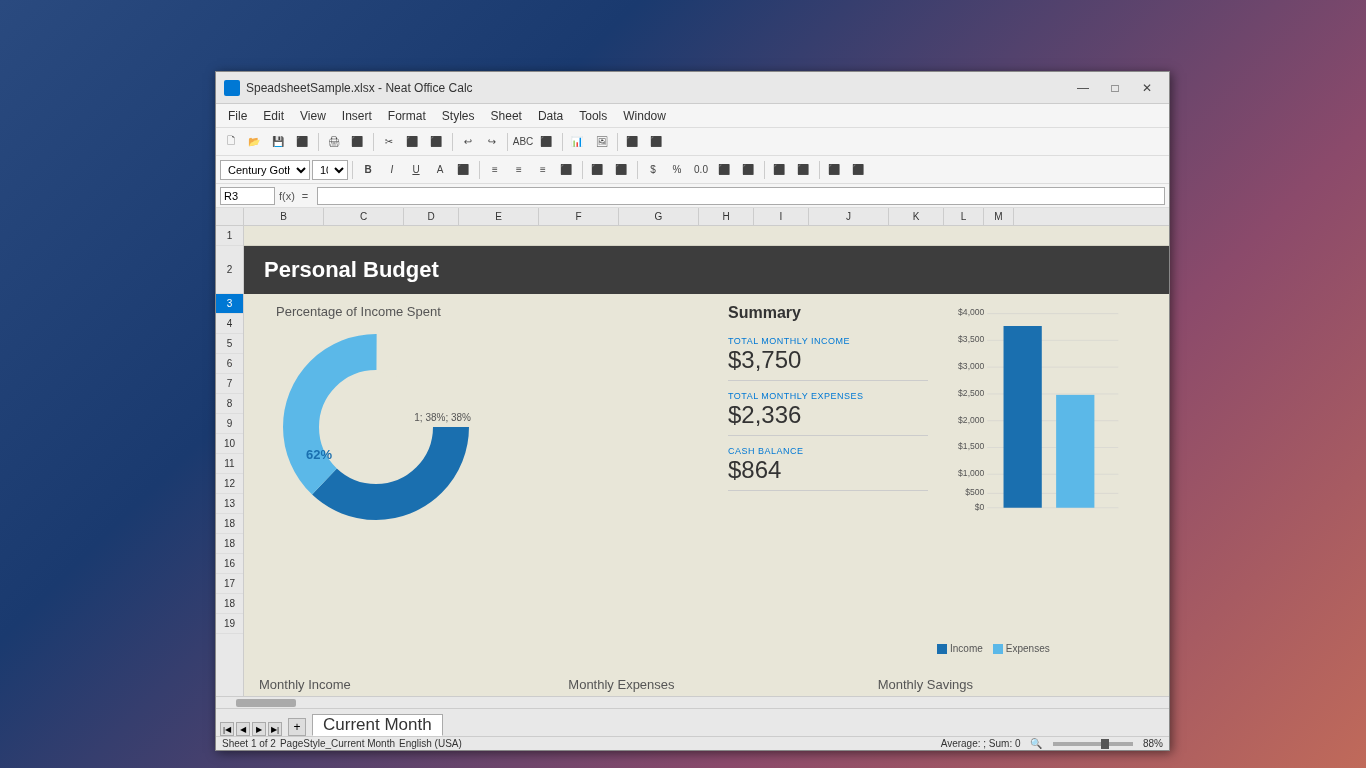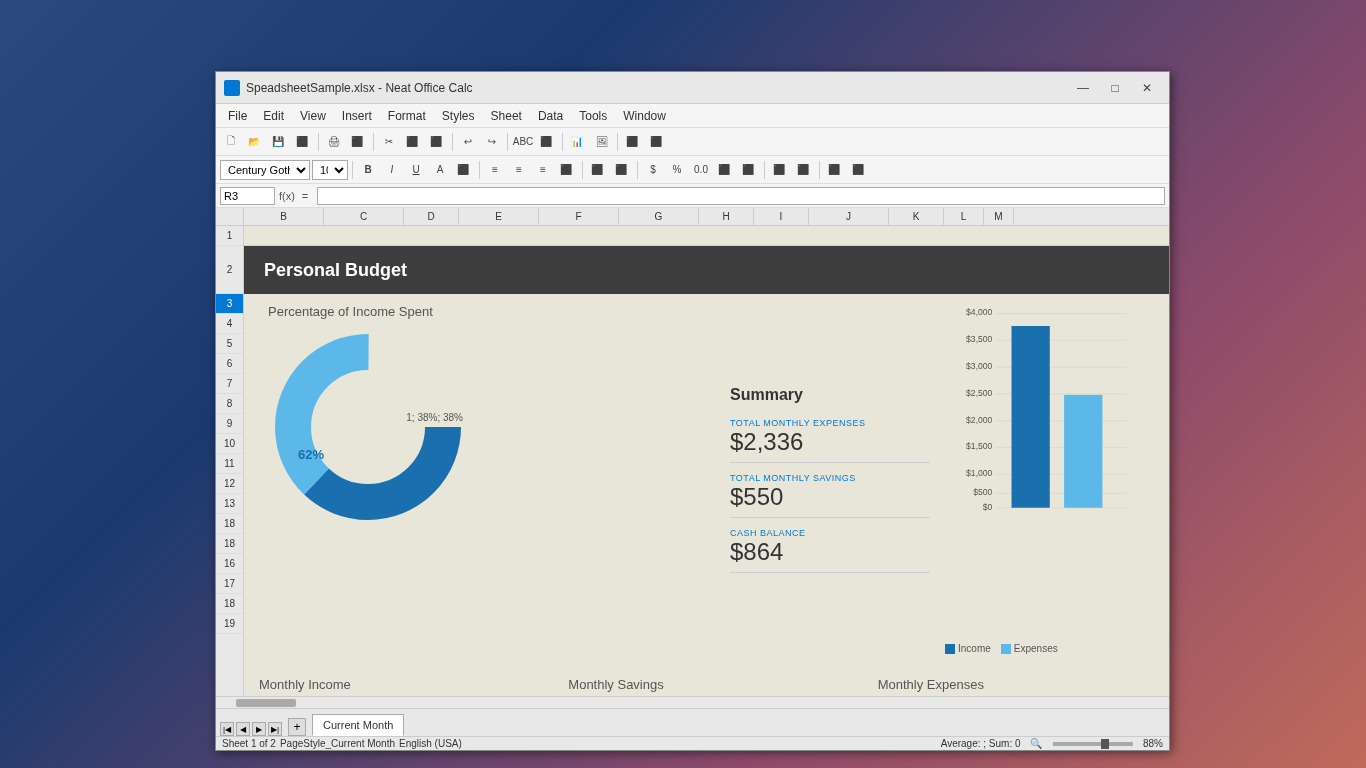--- a/index.html
+++ b/index.html
@@ -223,33 +223,33 @@
       width: 100%;
       height: 100%;
       background: #e8e6d8;
       position: relative;
     }
 
     
     .budget-title-row {
       background: #3d3d3d;
       color: white;
-      font-size: 18px;
+      font-size: 22px;
       font-weight: bold;
       padding: 0 20px;
       height: 48px;
       display: flex;
       align-items: center;
     }
 
     
     .dashboard {
-      padding: 10px 24px;
-      display: flex;
-      gap: 15px;
+      padding: 10px 32px;
+      display: flex;
+      gap: 9px;
       height: calc(100% - 100px);
     }
 
     
     .left-section {
       flex: 1;
       display: flex;
       flex-direction: column;
       align-items: flex-start;
     }
@@ -283,21 +283,20 @@
       color: #555;
       text-align: right;
     }
 
     
     .middle-section {
       width: 200px;
       display: flex;
       flex-direction: column;
       gap: 10px;
-      justify-content: center;
     }
     .summary-title {
       font-size: 16px;
       font-weight: bold;
       color: #333;
       margin-bottom: 4px;
     }
     .summary-item {
       border-bottom: 1px solid #ccc;
       padding-bottom: 6px;
@@ -415,21 +414,21 @@
       align-items: center;
       justify-content: center;
       margin-right: 4px;
     }
     .sheet-tab {
       height: 22px;
       padding: 0 10px;
       border: 1px solid #aaa;
       border-bottom: none;
       background: #ccc;
-      font-size: 11px;
+      font-size: 17px;
       cursor: pointer;
       display: flex;
       align-items: center;
       color: #333;
     }
     .sheet-tab.active {
       background: white;
       border-bottom: 1px solid white;
       z-index: 1;
     }
@@ -644,26 +643,26 @@
                 </svg>
                 <div class="donut-label-62">62%</div>
                 <div class="donut-label-38" style="position:absolute;right:5px;top:85px;font-size:10px;color:#555;">1; 38%; 38%</div>
               </div>
             </div>
 
             <div class="middle-section">
               <div class="summary-title">Summary</div>
 
               <div class="summary-item">
+                <div class="summary-label">TOTAL MONTHLY INCOME</div>
+                <div class="summary-value">$3,750</div>
+              </div>
+              <div class="summary-item">
                 <div class="summary-label">TOTAL MONTHLY EXPENSES</div>
                 <div class="summary-value">$2,336</div>
-              </div>
-              <div class="summary-item">
-                <div class="summary-label">TOTAL MONTHLY SAVINGS</div>
-                <div class="summary-value">$550</div>
               </div>
               <div class="summary-item">
                 <div class="summary-label">CASH BALANCE</div>
                 <div class="summary-value">$864</div>
               </div>
             </div>
 
             <div class="right-section">
               <div class="bar-chart-area">
                 <svg class="bar-chart-svg" viewBox="0 0 180 230">
@@ -709,26 +708,26 @@
           <div style="height:8px; background:#e8e6d8;"></div>
 
           <div class="tables-section">
 
             <div class="table-block">
               <div class="table-title">Monthly Income</div>
 
             </div>
 
             <div class="table-block">
+              <div class="table-title">Monthly Expenses</div>
+
+            </div>
+
+            <div class="table-block">
               <div class="table-title">Monthly Savings</div>
-
-            </div>
-
-            <div class="table-block">
-              <div class="table-title">Monthly Expenses</div>
 
             </div>
           </div>
 
         </div>
       </div>
     </div>
 
     <div class="h-scrollbar">
       <div class="h-scrollbar-thumb"></div>

